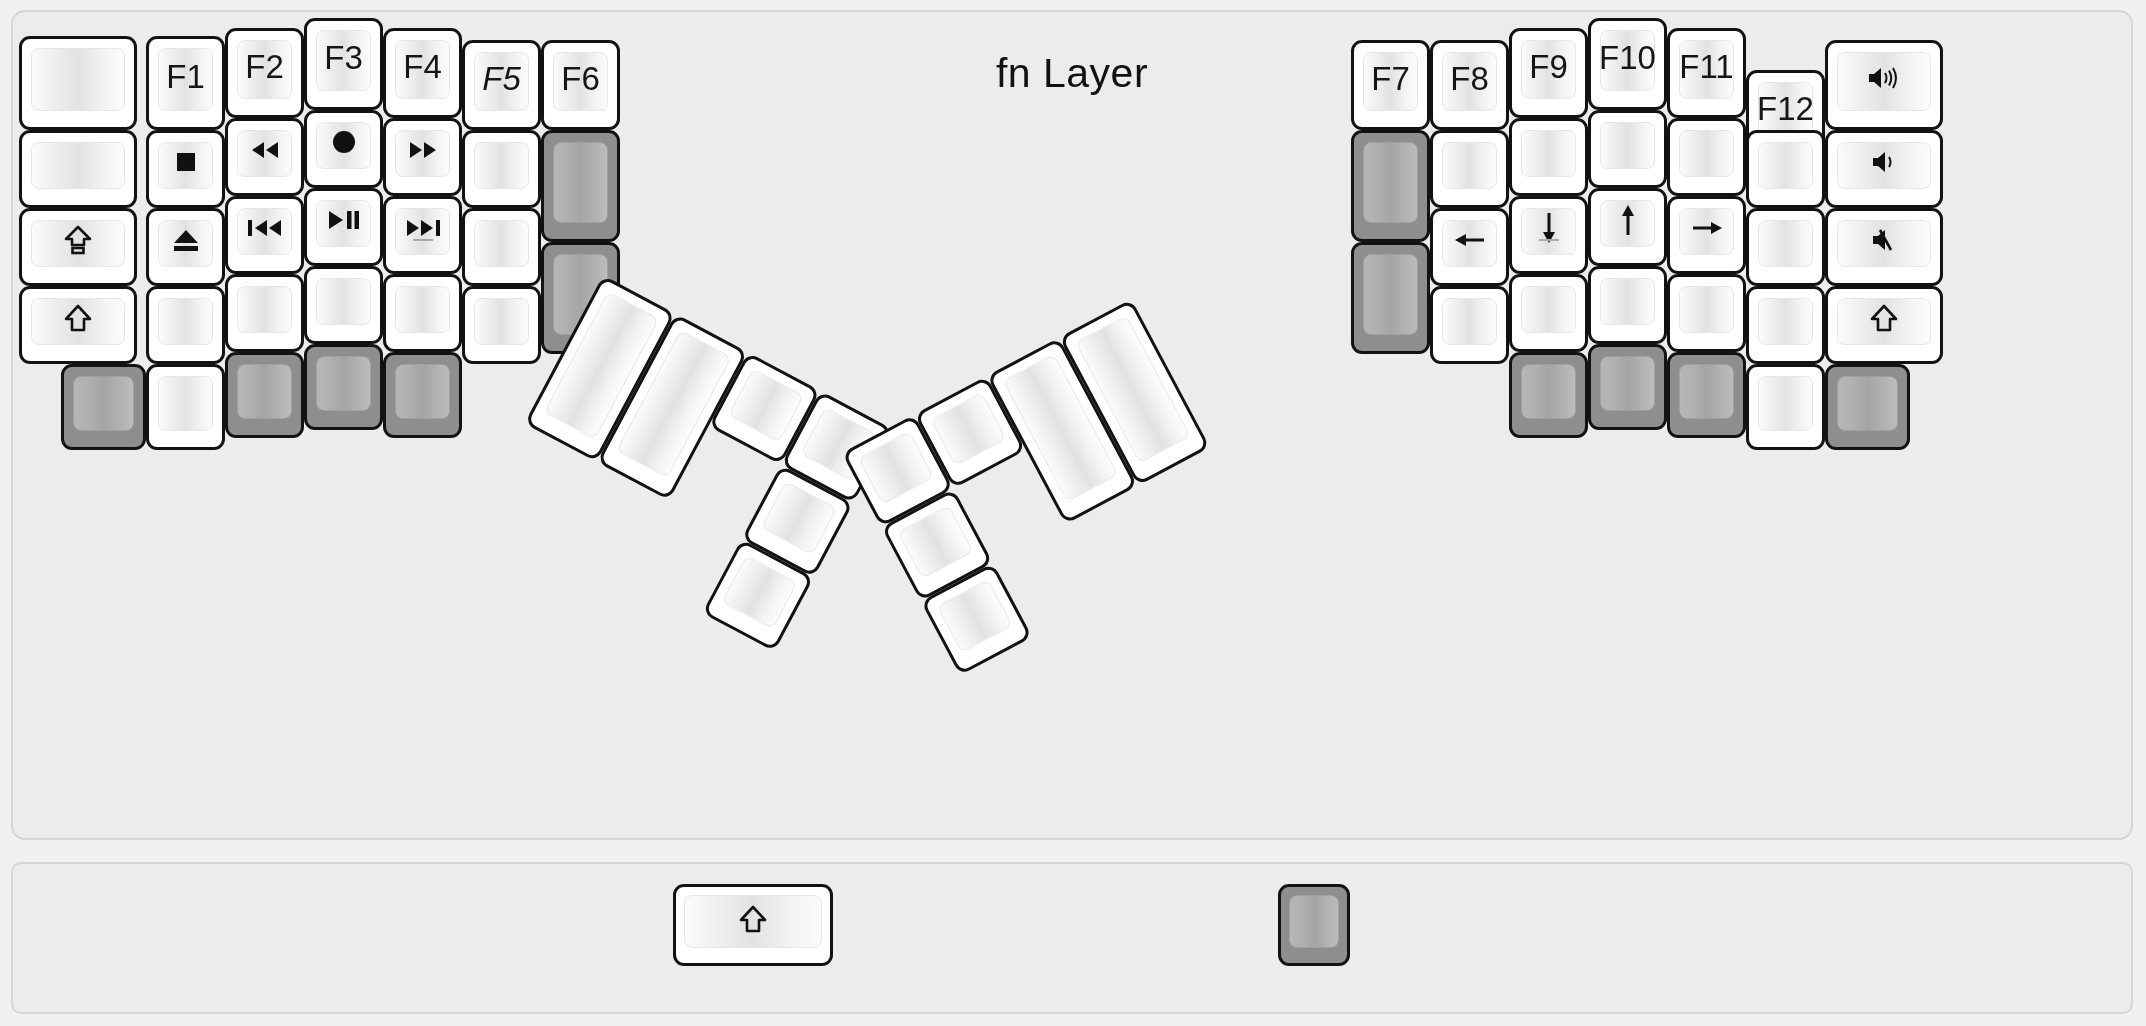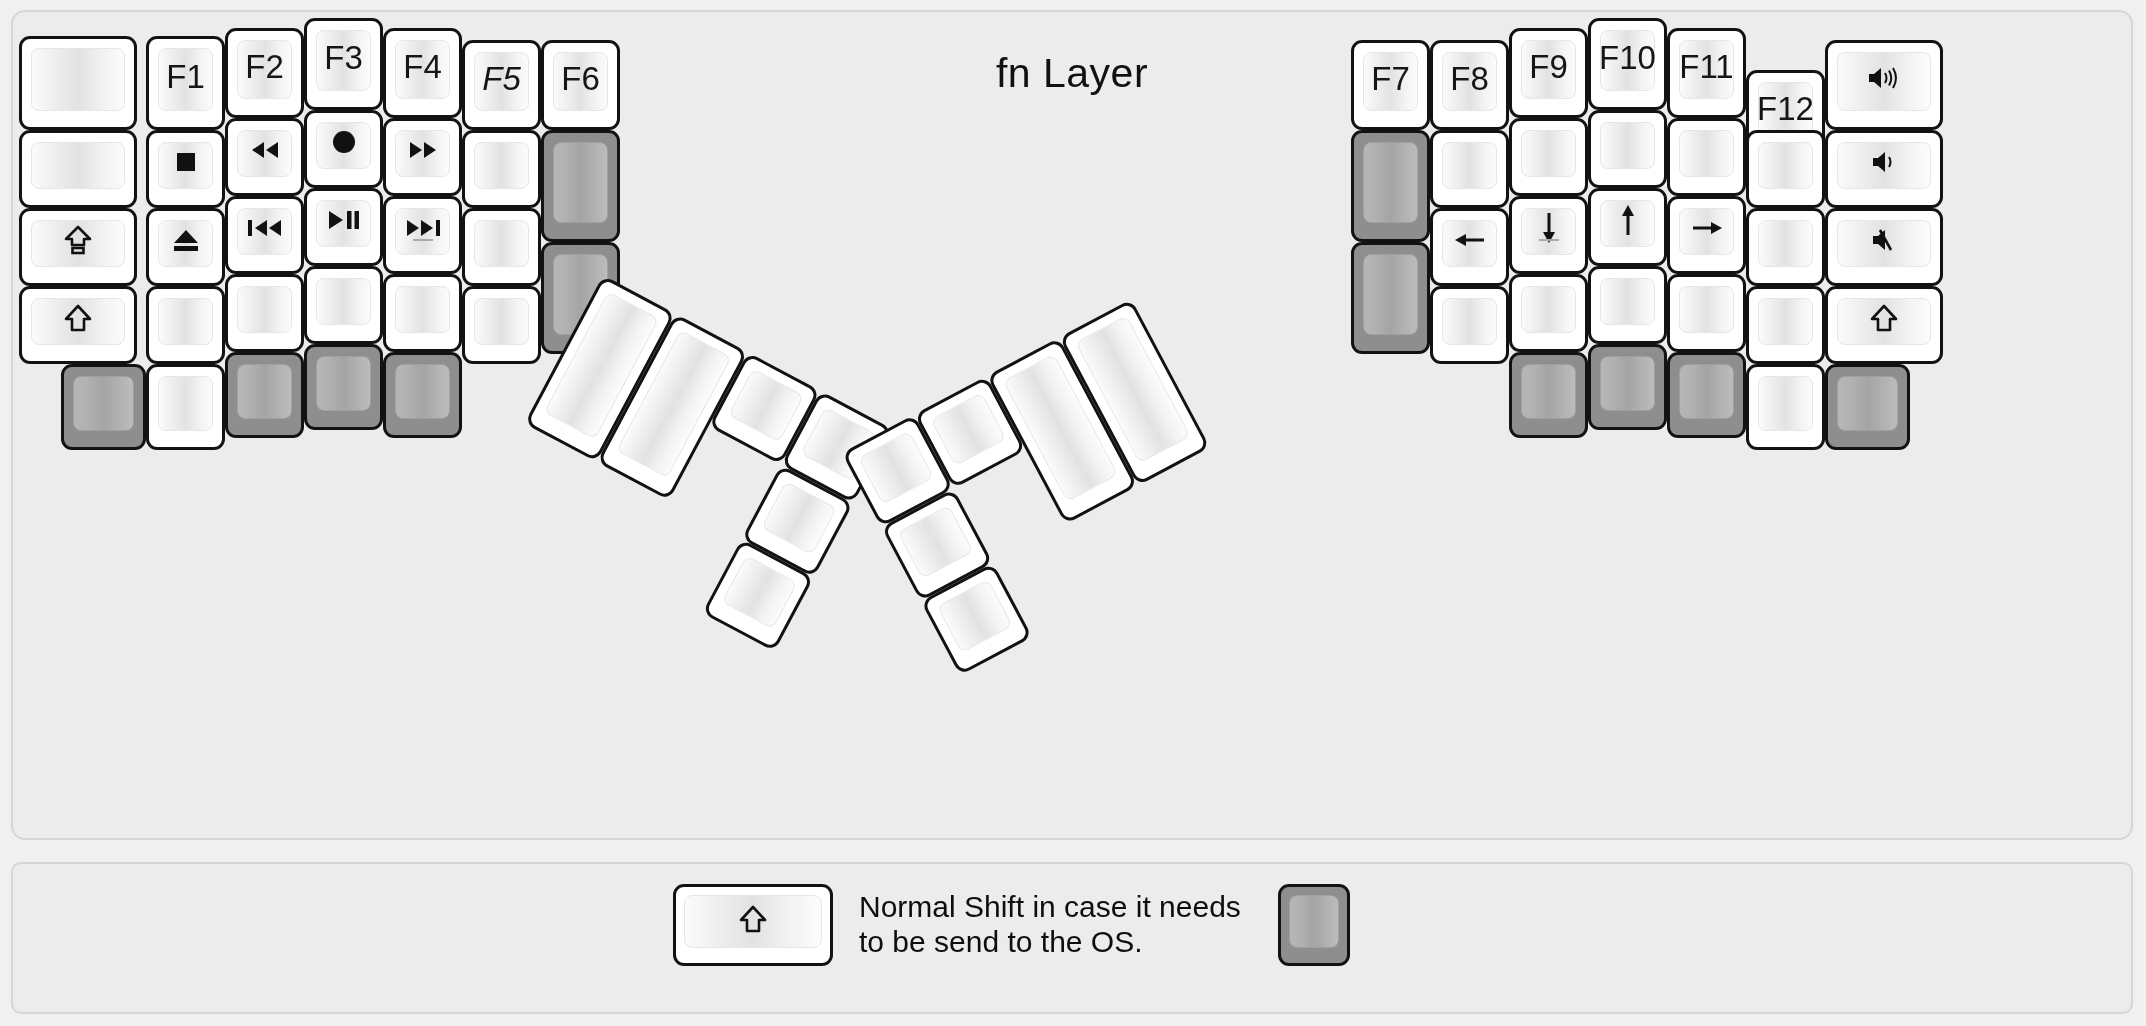--- a/index.html
+++ b/index.html
@@ -497,22 +497,20 @@
 
     <div class="legend-item" style="left:660px;top:20px;">
       <div class="legend-key" style="width:160px;height:82px;">
         <span class="cap"></span>
         <span class="lbl">
           <svg class="ic" width="28" height="30" viewBox="0 0 28 30" aria-hidden="true">
             <path d="M14 3 L26 16 L20 16 L20 27 L8 27 L8 16 L2 16 Z" fill="none" stroke="#111" stroke-width="2.6" stroke-linejoin="round"></path>
           </svg>
         </span>
       </div>
-      <div class="legend-text">Normal Shift in case it needs
-to be send to the OS.</div>
     </div>
 
     <div class="legend-item" style="left:1265px;top:20px;">
       <div class="legend-key trans" style="width:72px;height:82px;">
         <span class="cap"></span>
       </div>
     </div>
 
   </div>
 

